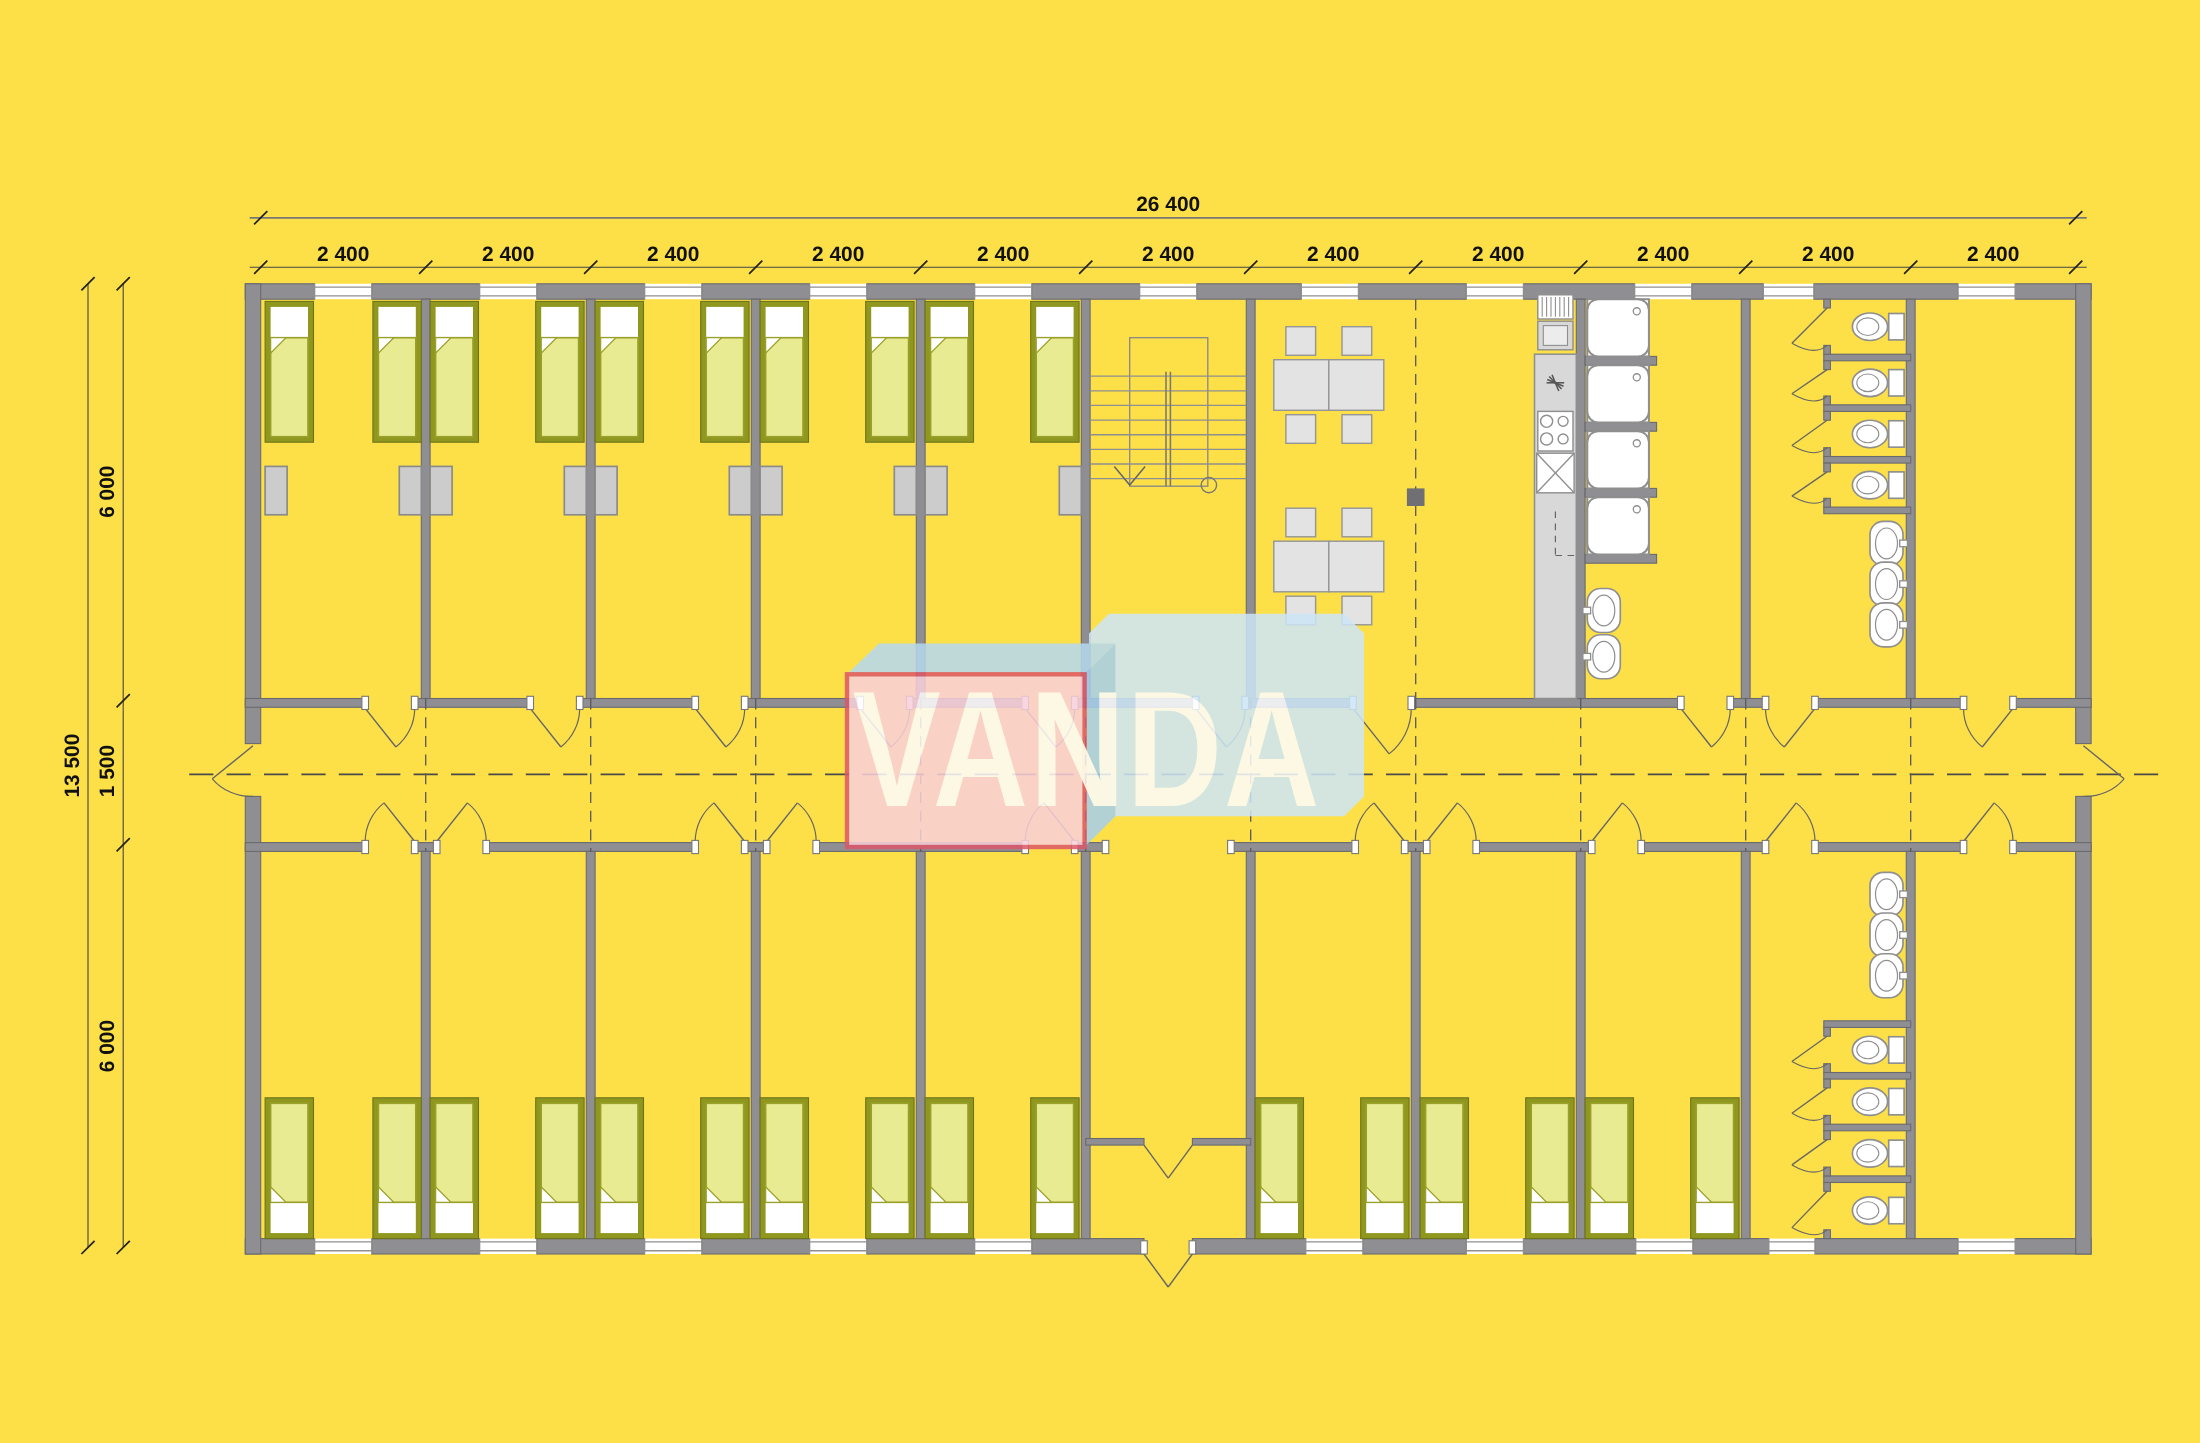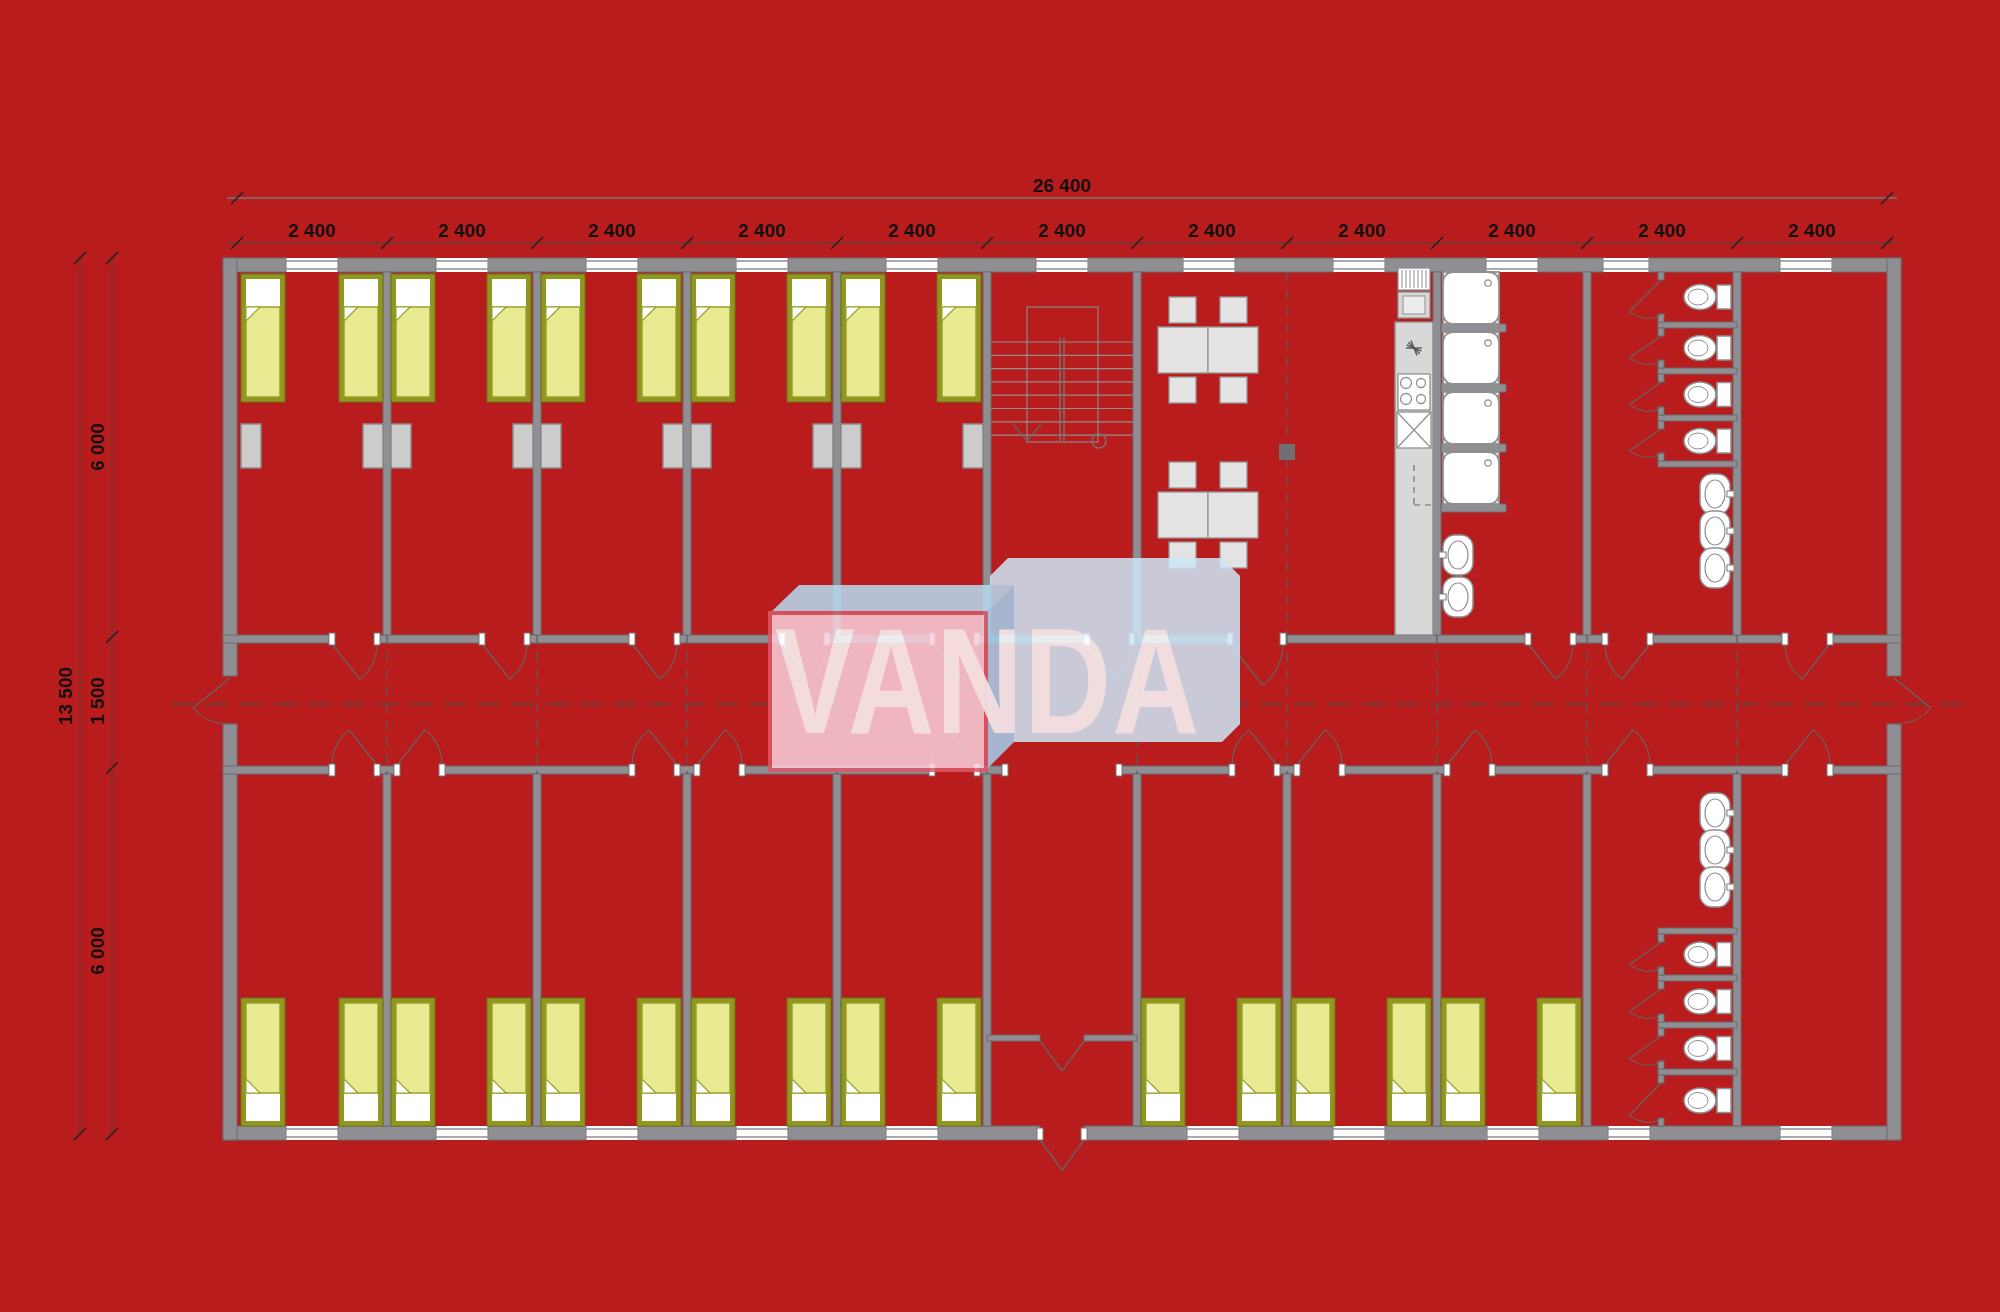--- a/index.html
+++ b/index.html
@@ -1,16 +1,16 @@
 <!DOCTYPE html>
 <html><head>
 <meta charset="utf-8">
 <style>
   html,body{margin:0;padding:0;background:#fff;}
-  .stage{position:relative;width:2000px;height:1312px;background:#b91c1c;overflow:hidden;
+  .stage{position:relative;width:2000px;height:1312px;background:#fde047;overflow:hidden;
          font-family:"Liberation Sans",sans-serif;}
   svg{position:absolute;left:0;top:0;}
   text{font-family:"Liberation Sans","DejaVu Sans",sans-serif;}
 </style>
 </head>
 <body>
 
 <div class="stage">
   <svg width="2000" height="1312" viewBox="0 0 2000 1312">
     <g id="g-dims">

